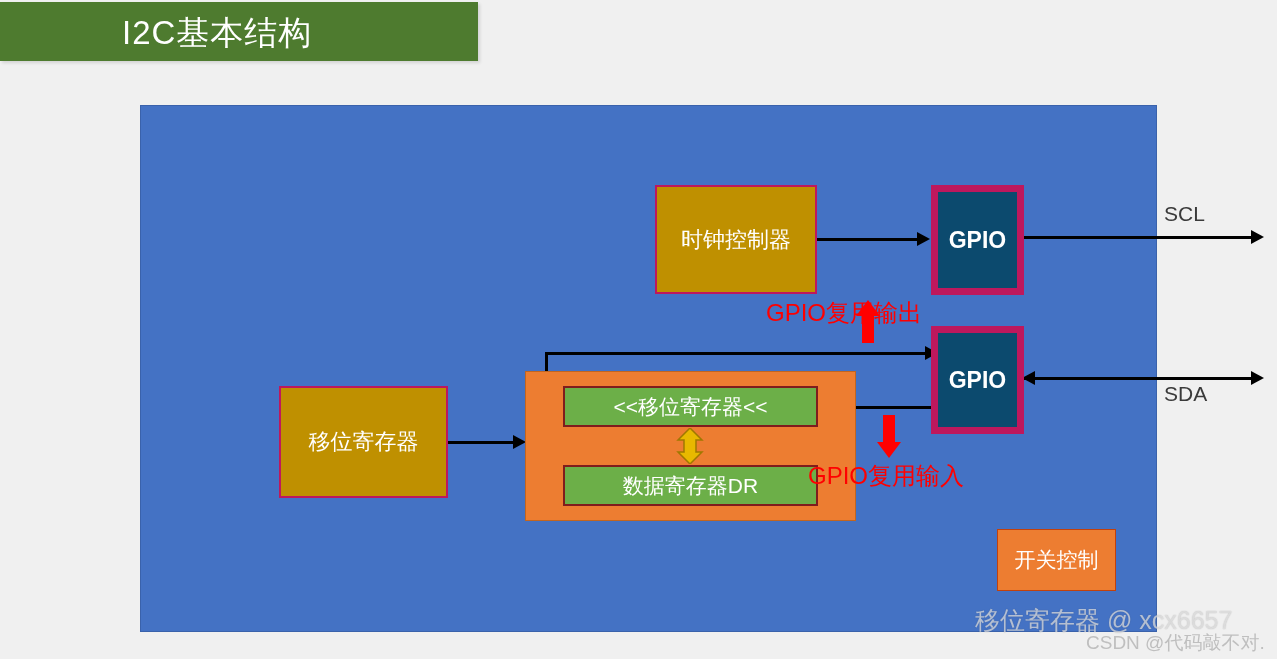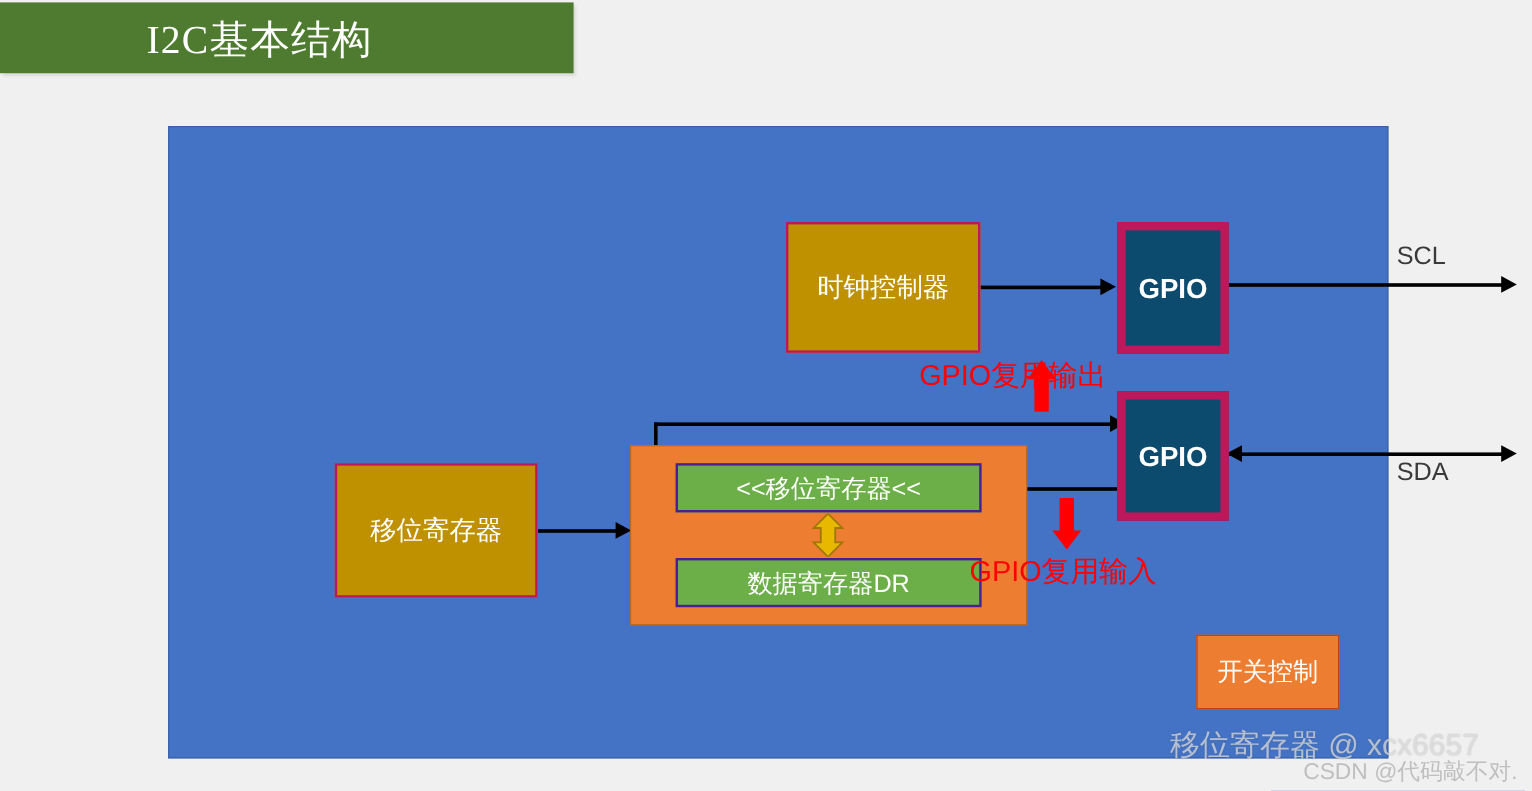--- a/index.html
+++ b/index.html
@@ -26,21 +26,20 @@
     box-shadow: 2px 2px 3px rgba(0,0,0,0.12);
   }
   #title-text {
     position: absolute;
     left: 122px;
     top: 9px;
     font-size: 33px;
     color: #ffffff;
     letter-spacing: 1px;
     white-space: nowrap;
-    font-family: Liberation Serif, serif;
   }
 
   
   #diagram-panel {
     position: absolute;
     left: 140px;
     top: 105px;
     width: 1017px;
     height: 527px;
     background: #4472c4;
@@ -58,21 +57,21 @@
     color: #ffffff;
     text-align: center;
     white-space: nowrap;
   }
   .node-amber {
     background: #bf9000;
     border: 2px solid #be185d;
   }
   .node-green {
     background: #6caf48;
-    border: 2px solid #4c1d95;
+    border: 2px solid #7f1d1d;
   }
   .node-green-plain {
     background: #0c4a6e;
     border: 7px solid #be185d;
     font-weight: bold;
   }
   .node-orange {
     background: #ed7d31;
     border: 1px solid #c2410c;
   }

